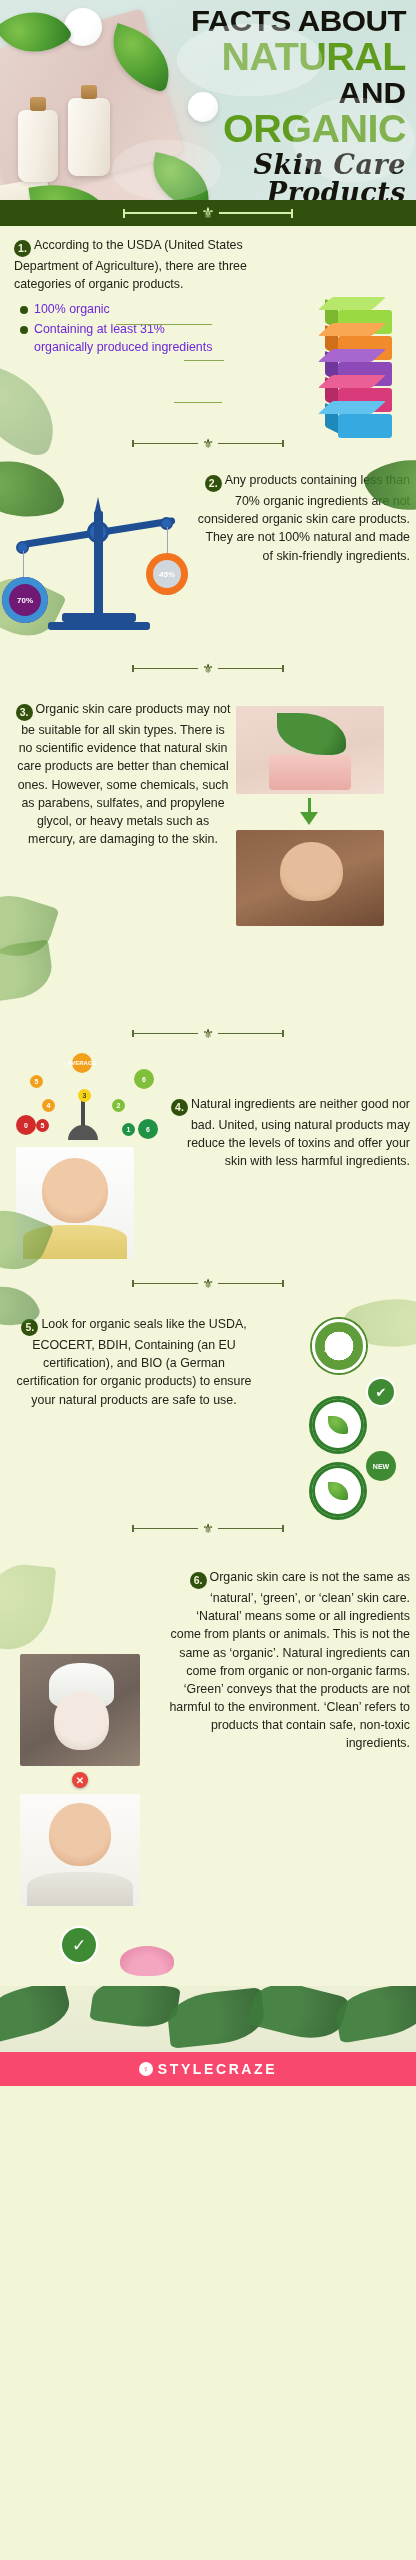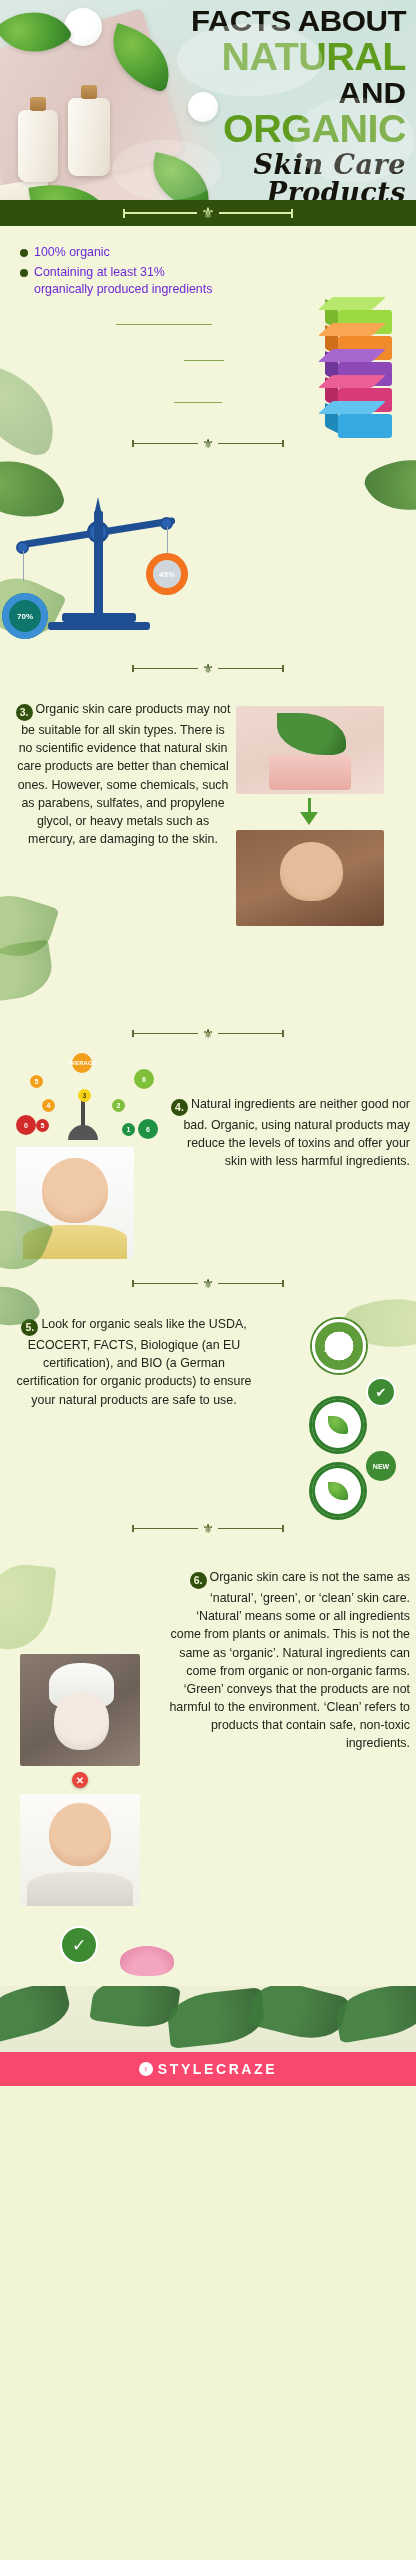--- a/index.html
+++ b/index.html
@@ -165,21 +165,21 @@
   .sc-pivot{ position:absolute; left:79px; top:36px; width:22px; height:22px; border-radius:50%;
              background:#2a63b4; border:3px solid #1f4f92; }
   .sc-spike{ position:absolute; left:86px; top:12px; width:8px; height:18px;
              background:#1f4f92; clip-path:polygon(50% 0,100% 100%,0 100%); }
   .sc-knob{ position:absolute; width:13px; height:13px; border-radius:50%; background:#2a63b4; border:2px solid #1f4f92; }
   .kl{ left:8px; top:56px; } .kr{ left:152px; top:32px; }
   .sc-wire{ position:absolute; width:1px; background:#9aa7b3; }
   .wl{ left:15px; top:66px; height:30px; } .wr{ left:159px; top:42px; height:32px; }
   .pan{ position:absolute; border-radius:50%; display:flex; align-items:center; justify-content:center;
         font-size:8px; font-weight:bold; color:#fff; }
-  .pan-blue{ left:-6px; top:108px; width:46px; height:46px; background:#0f766e;
+  .pan-blue{ left:-6px; top:92px; width:46px; height:46px; background:#701a75;
              box-shadow:inset 0 0 0 7px #3d8fd4; }
   .pan-orange{ left:138px; top:68px; width:42px; height:42px; background:#cfd6dc;
                box-shadow:inset 0 0 0 7px #f4731f;font-style:italic; }
 
   
   .imgbox{ position:absolute; border-radius:2px; overflow:hidden; }
   .ph-cosmetic{
     background:linear-gradient(165deg,#efd9cf 0%,#e8cfc4 55%,#f2ded4 100%);
   }
   .ph-cosmetic:before{
@@ -361,20 +361,23 @@
       <span class="line"></span>
       <span class="flourish">⚜</span>
       <span class="line"></span>
       <span class="tip"></span>
     </div>
   </div>
 
   <div class="fact" style="min-height:200px;">
     <div class="bgleaf monstera" style="left:-30px;top:150px;width:90px;height:70px;transform:rotate(20deg);opacity:.35;"></div>
 
+    <div class="ftext left" style="width:270px;">
+      <span class="num">1.</span><span>According to the USDA (United States Department of Agriculture), there are three categories of organic products.</span>
+    </div>
 
     <ul class="bullets" style="width:200px;">
       <li>100% organic</li>
       <li>Containing at least 31% organically produced ingredients</li>
     </ul>
 
     <span class="conn cn1"></span>
     <span class="conn cn2"></span>
     <span class="conn cn3"></span>
 
@@ -423,20 +426,23 @@
       <span class="sc-base"></span>
       <span class="sc-base2"></span>
       <span class="sc-knob kl"></span>
       <span class="sc-knob kr"></span>
       <span class="sc-wire wl"></span>
       <span class="sc-wire wr"></span>
       <span class="pan pan-blue">70%</span>
       <span class="pan pan-orange">45%</span>
     </div>
 
+    <div class="ftext right" style="margin-left:178px; width:218px;">
+      <span class="num">2.</span><span>Any products containing less than 70% organic ingredients are not considered organic skin care products. They are not 100% natural and made of skin-friendly ingredients.</span>
+    </div>
   </div>
 
   <div class="orn-sm">
     <span class="tip"></span>
     <span class="line"></span>
     <span class="flourish">⚜</span>
     <span class="line"></span>
     <span class="tip"></span>
   </div>
 
@@ -475,40 +481,40 @@
       <span class="gdot" style="left:110px;top:66px;background:#1f9246;">1</span>
       <span class="gtag" style="left:60px;top:-4px;background:#f2a01c;font-size:6px;">AVERAGE</span>
       <span class="gtag" style="left:4px;top:58px;background:#d12b2b;">0</span>
       <span class="gtag" style="left:122px;top:12px;background:#7fbf3a;">6</span>
       <span class="gtag" style="left:126px;top:62px;background:#1f9246;">6</span>
     </div>
 
     <div class="imgbox ph-face-yellow" style="left:16px; top:96px; width:118px; height:112px; position:absolute;"></div>
 
     <div class="ftext right" style="margin-left:150px; width:246px; padding-top:34px;">
-      <span class="num">4.</span><span>Natural ingredients are neither good nor bad. Organic, using natural products may reduce the levels of toxins and offer your skin with less harmful ingredients.</span>
+      <span class="num">4.</span><span>Natural ingredients are neither good nor bad. United, using natural products may reduce the levels of toxins and offer your skin with less harmful ingredients.</span>
     </div>
 
     <div class="bgleaf fern" style="left:-28px;top:160px;width:74px;height:58px;transform:rotate(22deg);"></div>
   </div>
 
   <div class="orn-sm">
     <span class="tip"></span>
     <span class="line"></span>
     <span class="flourish">⚜</span>
     <span class="line"></span>
     <span class="tip"></span>
   </div>
 
   <div class="fact" style="min-height:210px;">
     <div class="bgleaf pale" style="right:-24px;top:-6px;width:92px;height:56px;transform:rotate(160deg);"></div>
     <div class="bgleaf monstera" style="left:-24px;top:-18px;width:60px;height:46px;transform:rotate(-20deg);opacity:.5;"></div>
 
     <div class="ftext center" style="width:240px; padding-top:4px;">
-      <span class="num">5.</span><span>Look for organic seals like the USDA, ECOCERT, FACTS, Biologique (an EU certification), and BIO (a German certification for organic products) to ensure your natural products are safe to use.</span>
+      <span class="num">5.</span><span>Look for organic seals like the USDA, ECOCERT, BDIH, Containing (an EU certification), and BIO (a German certification for organic products) to ensure your natural products are safe to use.</span>
     </div>
 
     <div class="seal seal-ribbon" style="position:absolute; left:312px; top:18px;">
       <span class="txt">fresh</span>
     </div>
     <div class="seal seal-small" style="position:absolute; left:368px; top:78px;">
       <span class="chev">✔</span>
     </div>
     <div class="seal seal-round" style="position:absolute; left:312px; top:98px;">
       <span class="leafm"></span>

